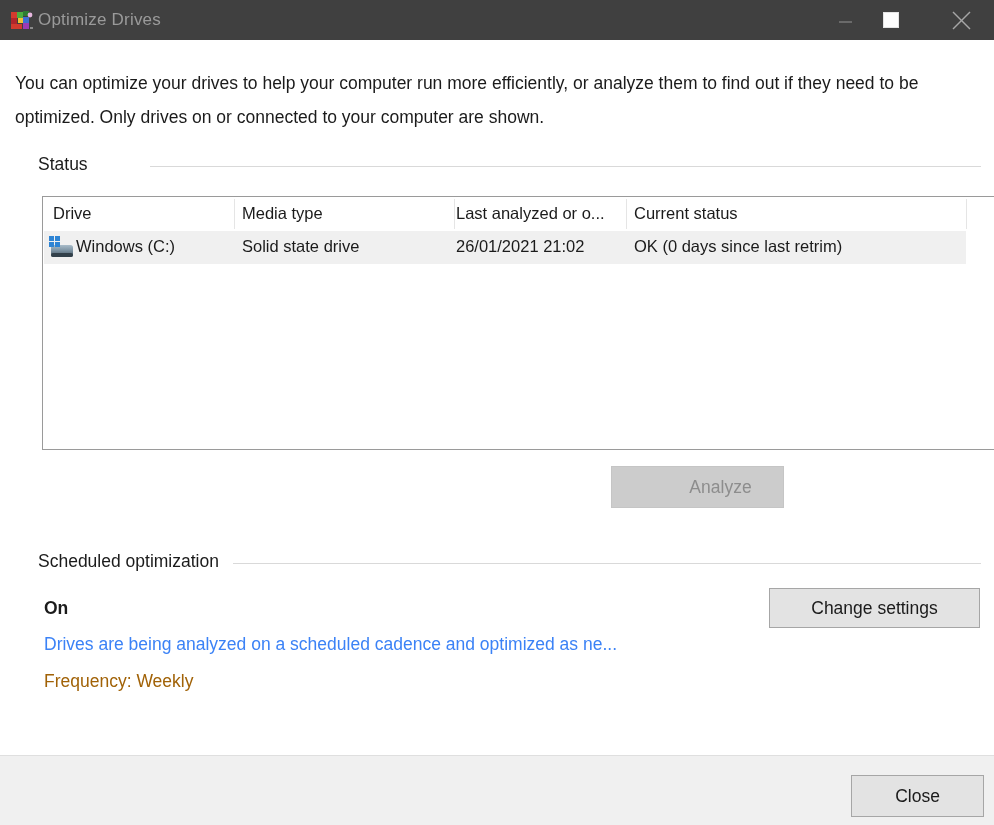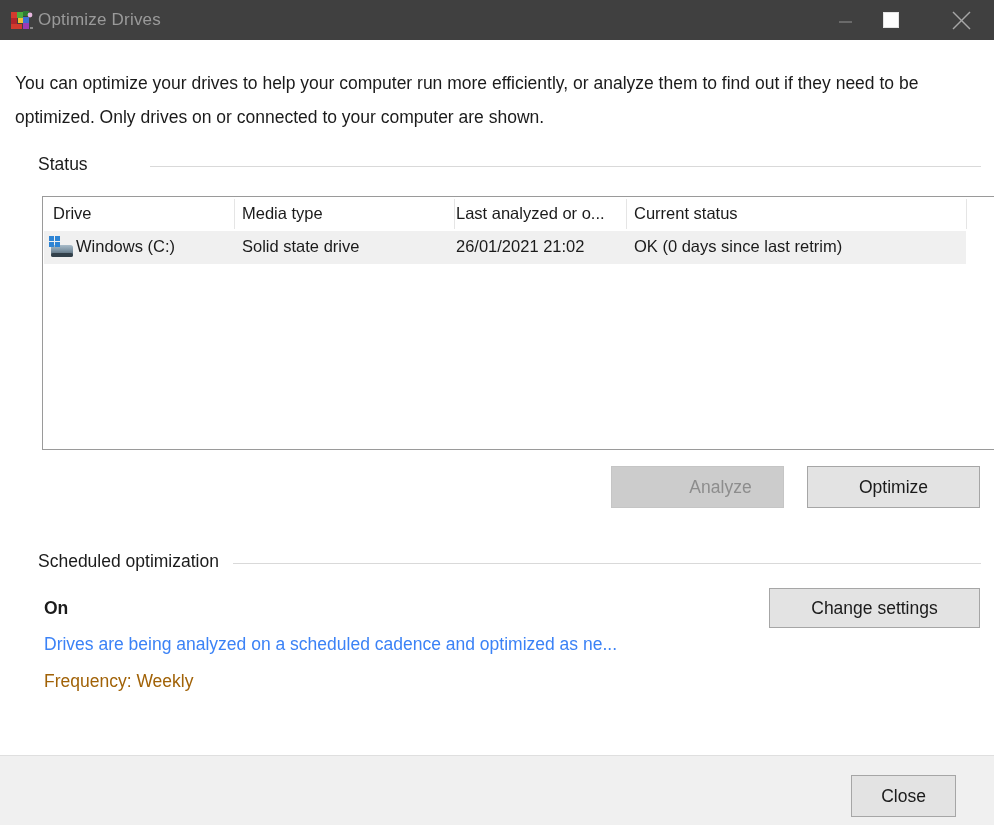--- a/index.html
+++ b/index.html
@@ -85,21 +85,21 @@
     font-family: "Liberation Sans", sans-serif;
     font-size: 17.5px; color: #1b1b1b;
     cursor: default;
   }
   .btn.disabled {
     background: #cccccc; border-color: #c5c5c5; color: #8d8d8d;
   }
   .btn-analyze  { left: 611px; top: 466px; width: 173px; height: 42px; padding-left: 46px; }
   .btn-optimize { left: 807px; top: 466px; width: 173px; height: 42px; }
   .btn-change   { left: 769px; top: 588px; width: 211px; height: 40px; }
-  .btn-close    { left: 851px; top: 775px; width: 105px; height: 42px; }
+  .btn-close    { left: 851px; top: 775px; width: 133px; height: 42px; }
 
   
   .sched-state { position: absolute; left: 44px; top: 598px; font-size: 17.5px; font-weight: bold; }
   .sched-desc  { position: absolute; left: 44px; top: 634px; font-size: 17.5px; color: #3b82f6; }
   .sched-freq  { position: absolute; left: 44px; top: 671px; font-size: 17.5px; color: #a16207; }
 
   
   .footer {
     position: absolute; left: 0; right: 0; bottom: 0; height: 70px;
     background: #f0f0f0; border-top: 1px solid #dfdfdf;
@@ -173,21 +173,20 @@
         <rect x="7" y="7" width="5" height="5" fill="#2e84d4"></rect>
       </svg>
       <div class="cell cell-drive">Windows (C:)</div>
       <div class="cell cell-media">Solid state drive</div>
       <div class="cell cell-last">26/01/2021 21:02</div>
       <div class="cell cell-status">OK (0 days since last retrim)</div>
     </div>
   </div>
 
   <div class="btn disabled btn-analyze">Analyze</div>
-  <div class="btn btn-optimize">Optimize</div>
 
   <div class="group-label sched-label">Scheduled optimization</div>
   <div class="group-rule sched-rule"></div>
 
   <div class="sched-state">On</div>
   <div class="btn btn-change">Change settings</div>
   <div class="sched-desc">Drives are being analyzed on a scheduled cadence and optimized as ne...</div>
   <div class="sched-freq">Frequency: Weekly</div>
 
   <div class="footer"></div>

